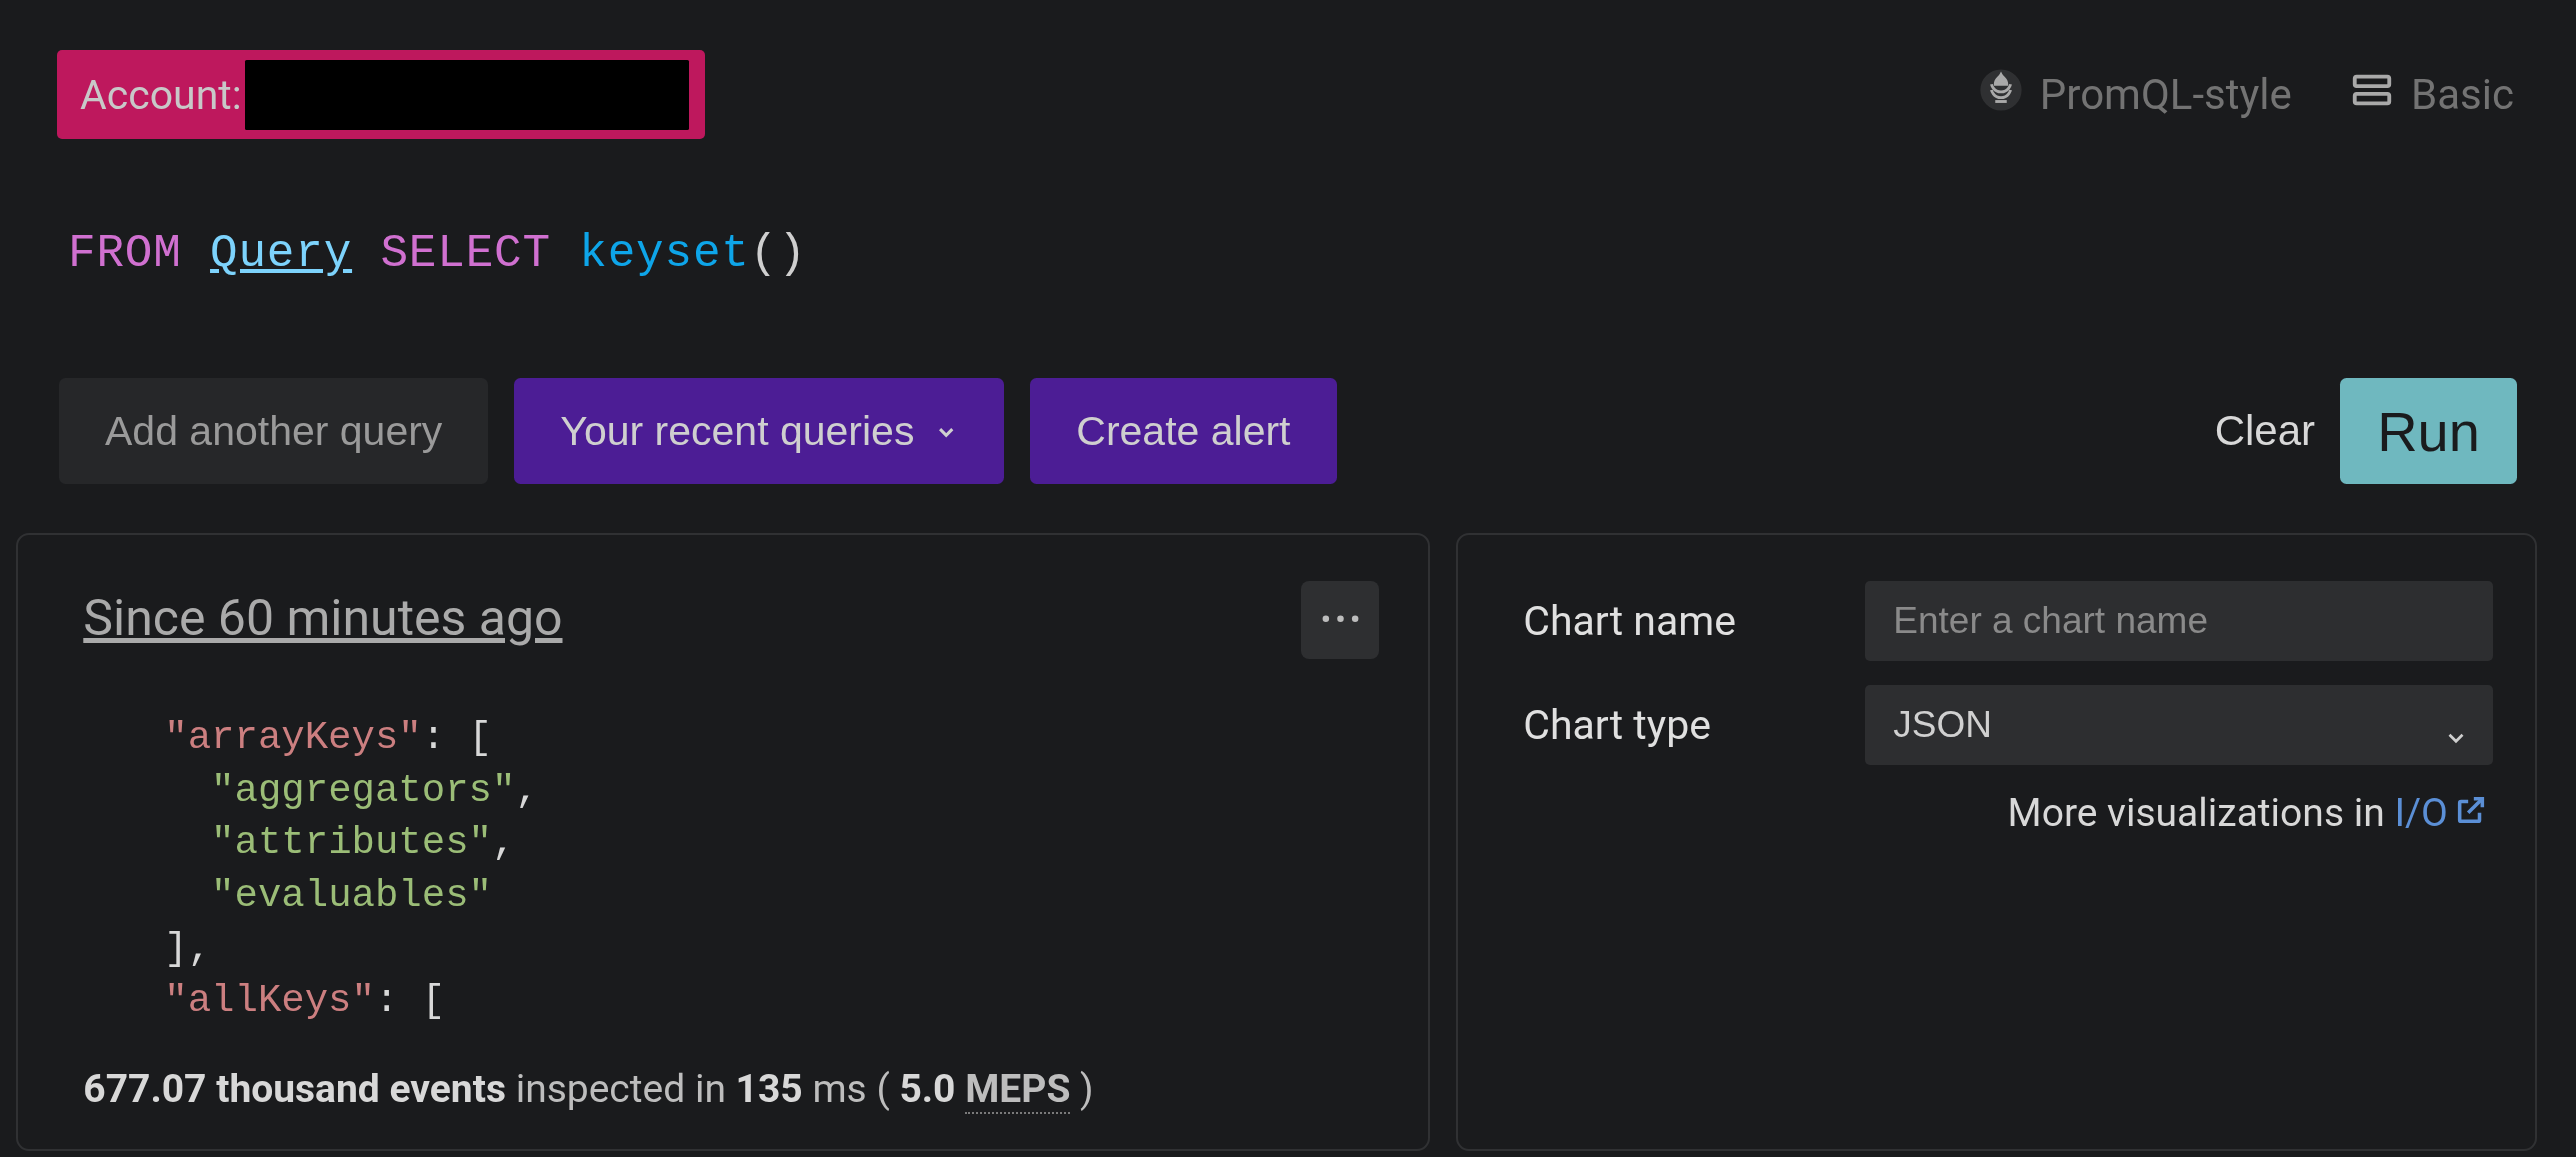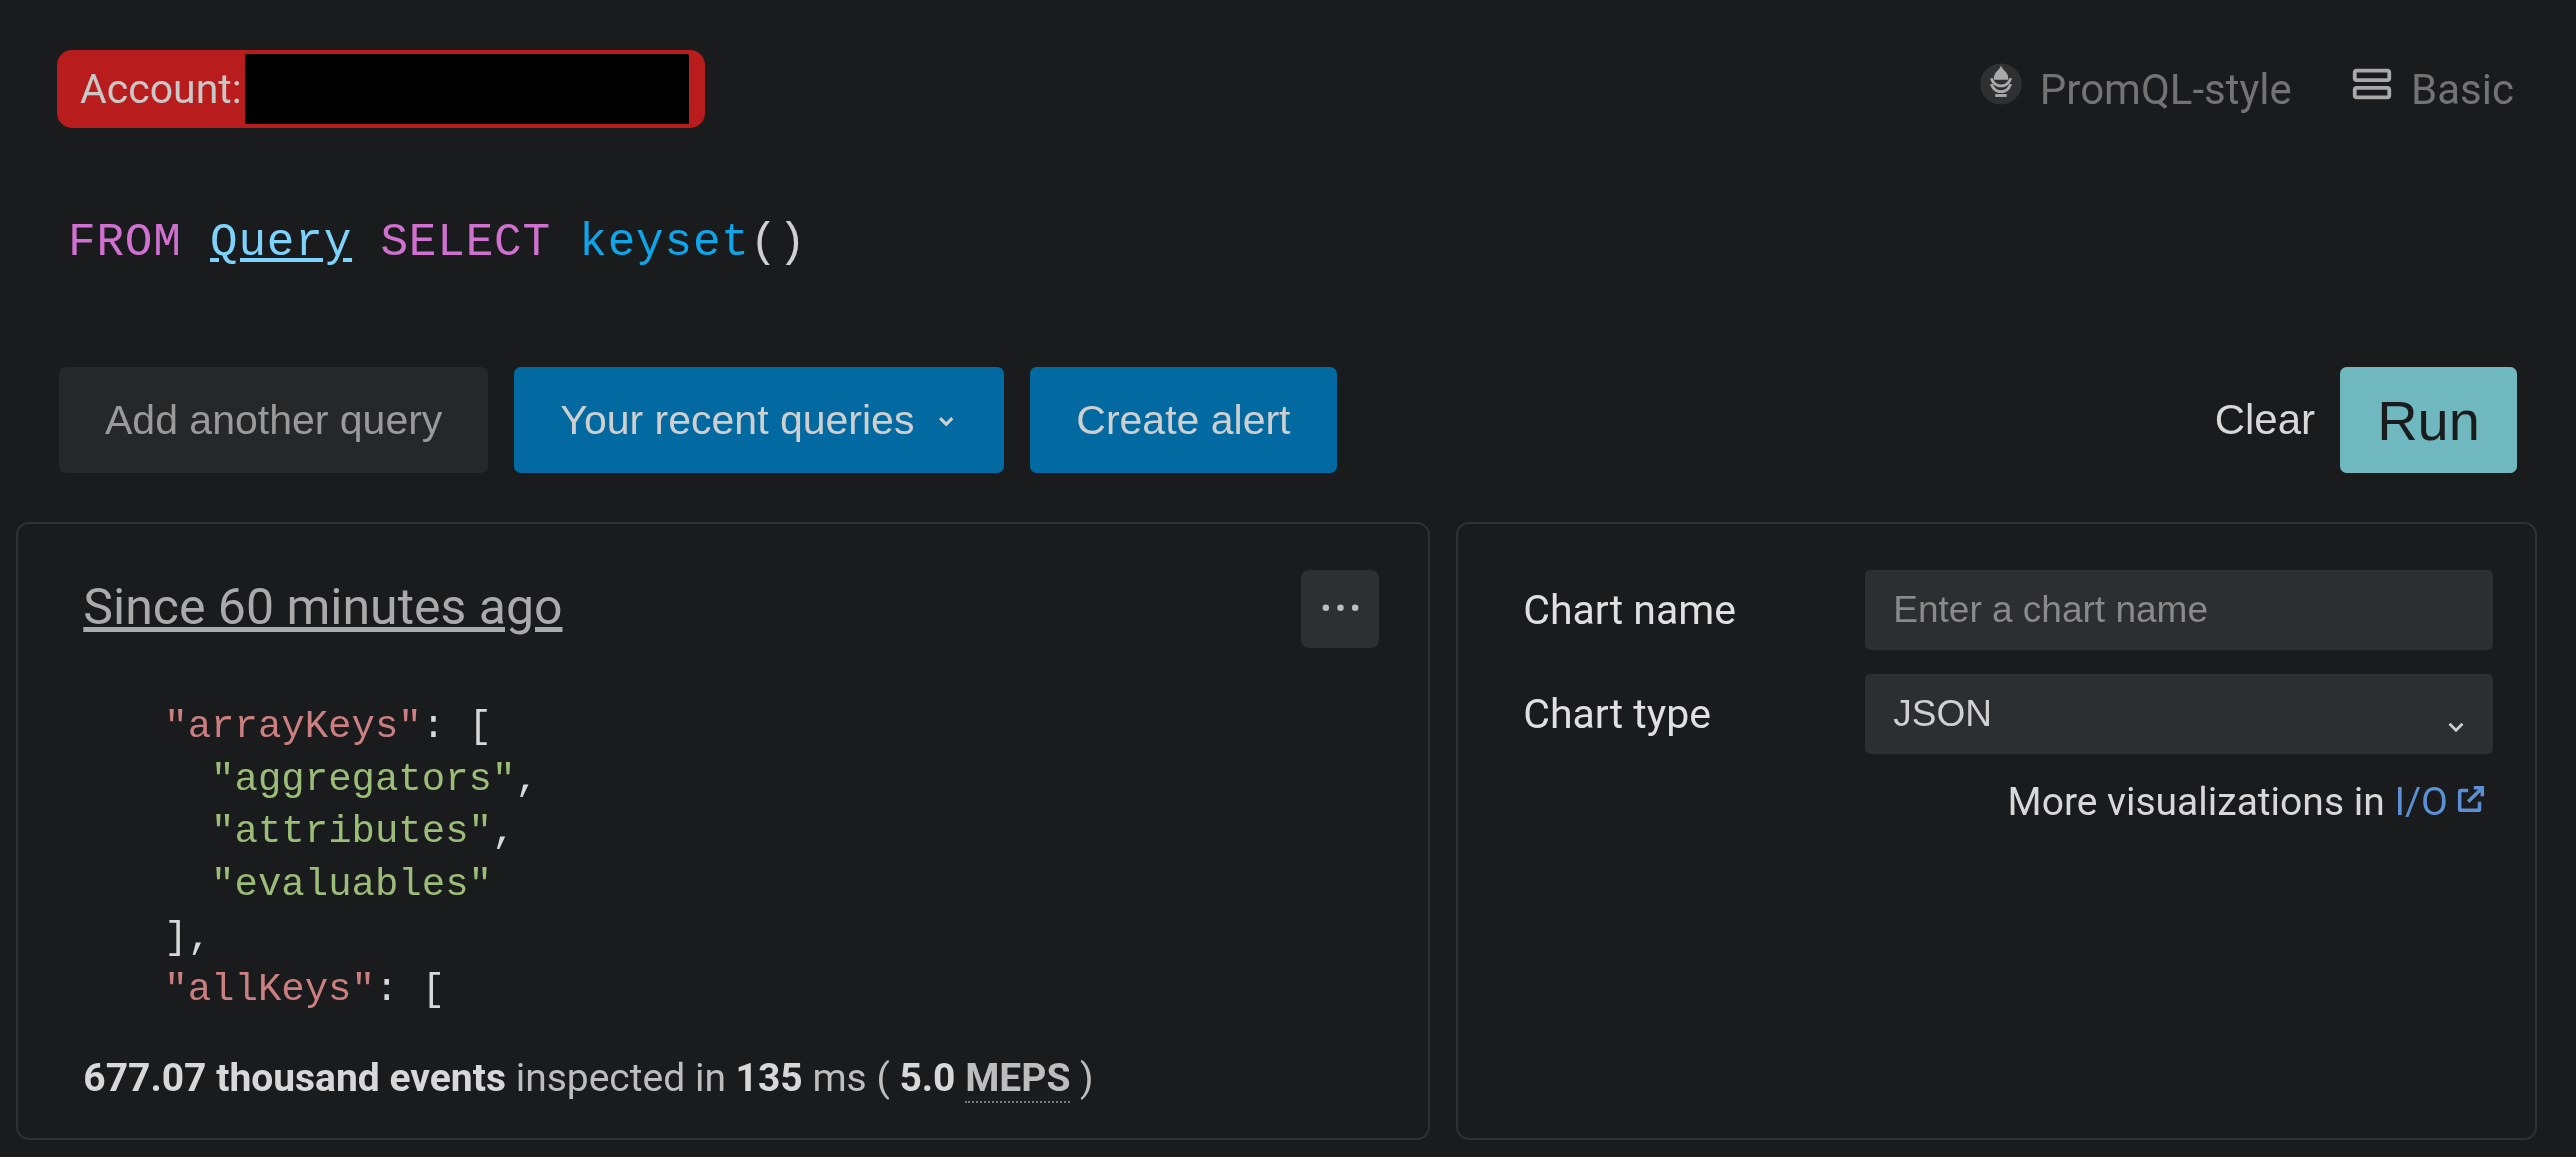--- a/index.html
+++ b/index.html
@@ -15,23 +15,23 @@
   
   .top-bar {
     display: flex;
     align-items: center;
     justify-content: space-between;
     padding: 50px 62px 0 57px;
   }
   .account-wrap {
     display: flex;
     align-items: center;
-    background: #b91c1c;
-    border-radius: 15px;
-    height: 78px;
+    background: #be185d;
+    border-radius: 5px;
+    height: 89px;
     padding: 0 16.3px 0 23px;
   }
   .account-label {
     font-size: 41px;
     color: #c8c8c8;
   }
   .account-value {
     background: #000;
     width: 444px;
     height: 70px;
@@ -72,21 +72,21 @@
     align-items: center;
     justify-content: space-between;
     padding: 98px 59px 49px 59px;
   }
   .action-left {
     display: flex;
     align-items: center;
     gap: 26px;
   }
   .btn {
-    background: #0369a1;
+    background: #4c1d95;
     color: #cfcfcf;
     font-size: 41px;
     border: none;
     border-radius: 6.5px;
     height: 106px;
     padding: 0 46px;
     display: flex;
     align-items: center;
     gap: 19.5px;
     cursor: pointer;

